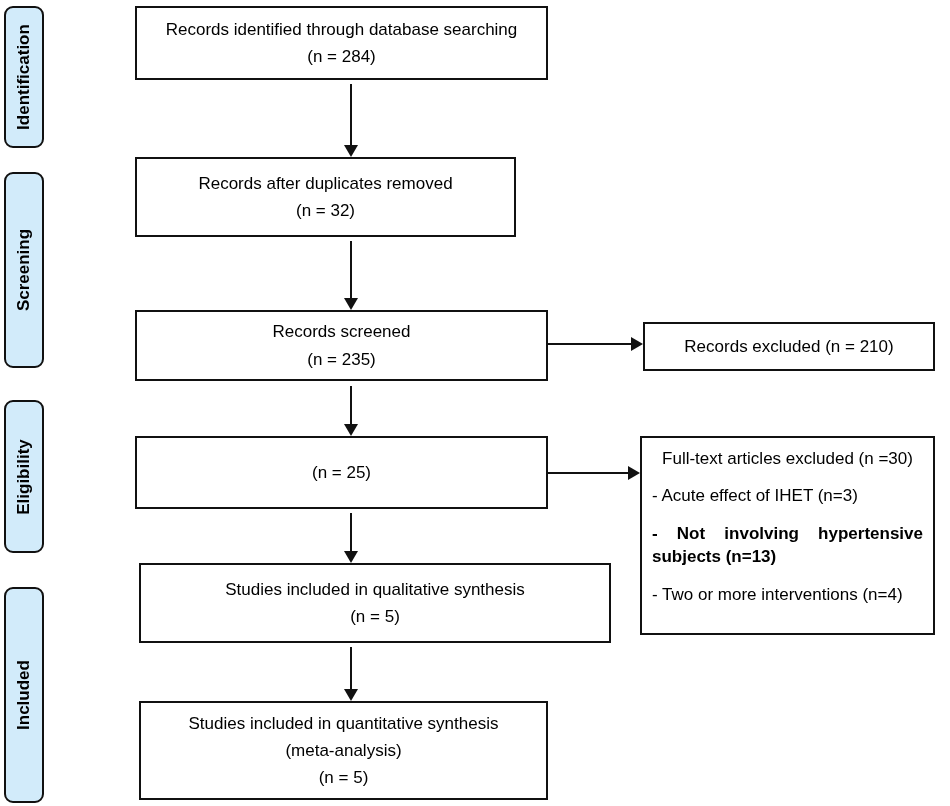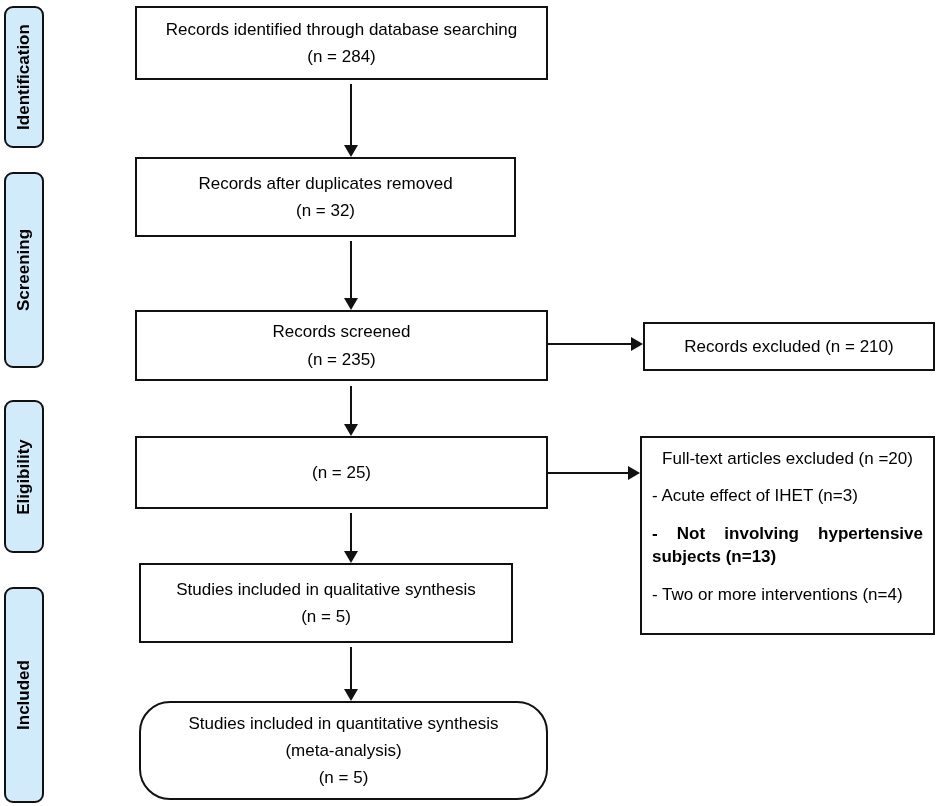--- a/index.html
+++ b/index.html
@@ -51,22 +51,22 @@
     justify-content: center;
     text-align: center;
     font-size: 17px;
     line-height: 1.6;
     padding: 10px 8px;
   }
   .box-identified   { left: 135px; top: 6px;   width: 413px; height: 74px; }
   .box-duplicates   { left: 135px; top: 157px; width: 381px; height: 80px; }
   .box-screened     { left: 135px; top: 310px; width: 413px; height: 71px; }
   .box-fulltext     { left: 135px; top: 436px; width: 413px; height: 73px; }
-  .box-qualitative  { left: 139px; top: 563px; width: 374px; height: 80px; }
-  .box-quantitative { left: 139px; top: 701px; width: 409px; height: 99px; border-radius: 31px; }
+  .box-qualitative  { left: 139px; top: 563px; width: 472px; height: 80px; }
+  .box-quantitative { left: 139px; top: 701px; width: 409px; height: 99px; }
 
   .box-excluded {
     left: 643px; top: 322px; width: 292px; height: 49px;
   }
   .box-ft-excluded {
     position: absolute;
     left: 640px; top: 436px; width: 295px; height: 199px;
     background: #ffffff;
     border: 2px solid #111111;
     font-size: 17px;
@@ -158,21 +158,21 @@
     <span>Studies included in quantitative synthesis</span>
     <span>(meta-analysis)</span>
     <span>(n = 5)</span>
   </div>
 
   <div class="fbox box-excluded">
     <span>Records excluded (n = 210)</span>
   </div>
 
   <div class="box-ft-excluded">
-    <div class="ft-title">Full-text articles excluded (n =20)</div>
+    <div class="ft-title">Full-text articles excluded (n =30)</div>
     <div class="reason">- Acute effect of IHET (n=3)</div>
     <div class="reason reason-justify">- Not involving hypertensive subjects (n=13)</div>
     <div class="reason">- Two or more interventions (n=4)</div>
   </div>
 
   <div class="stem-v" style="left:350px; top:84px;  height:62px;"></div>
   <div class="head-down" style="left:344px; top:145px;"></div>
 
   <div class="stem-v" style="left:350px; top:241px; height:58px;"></div>
   <div class="head-down" style="left:344px; top:298px;"></div>

